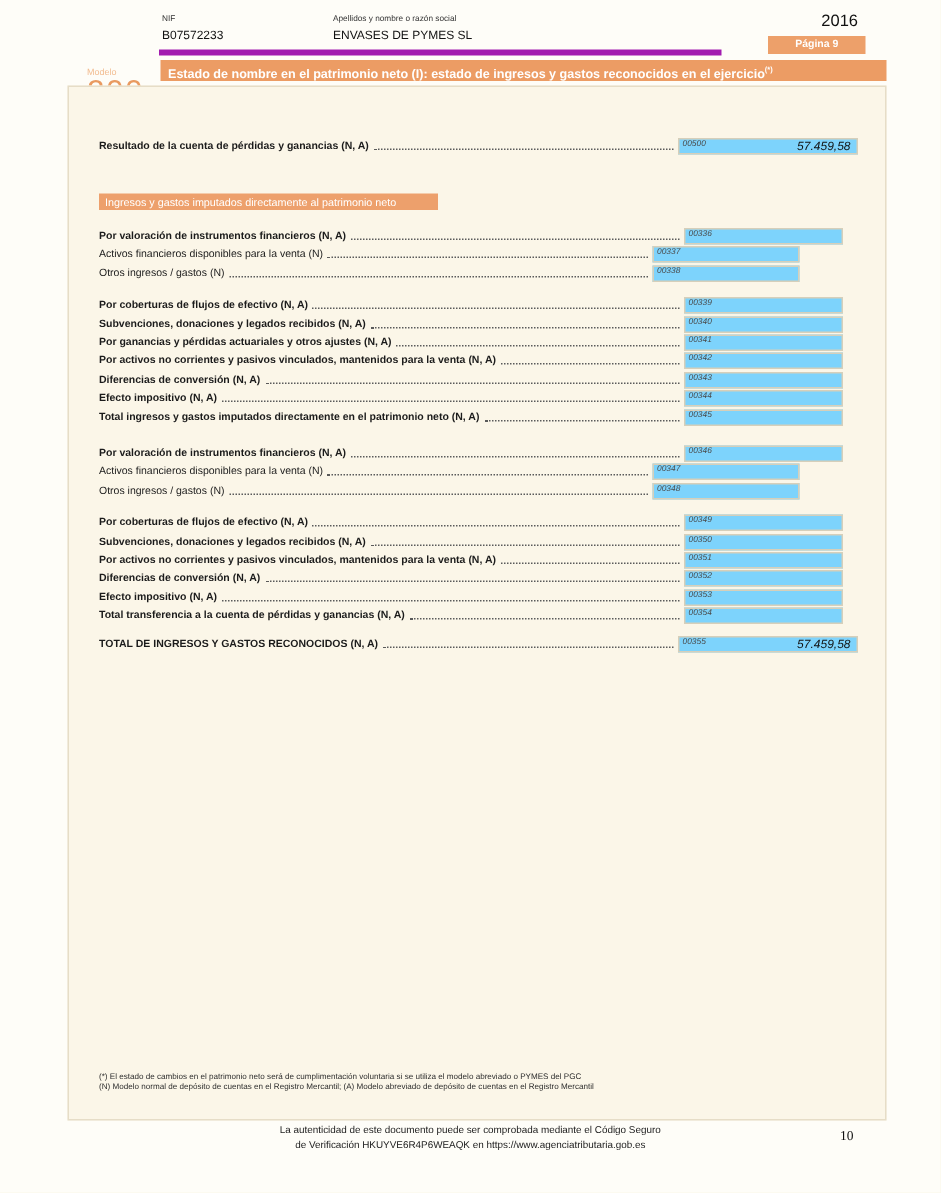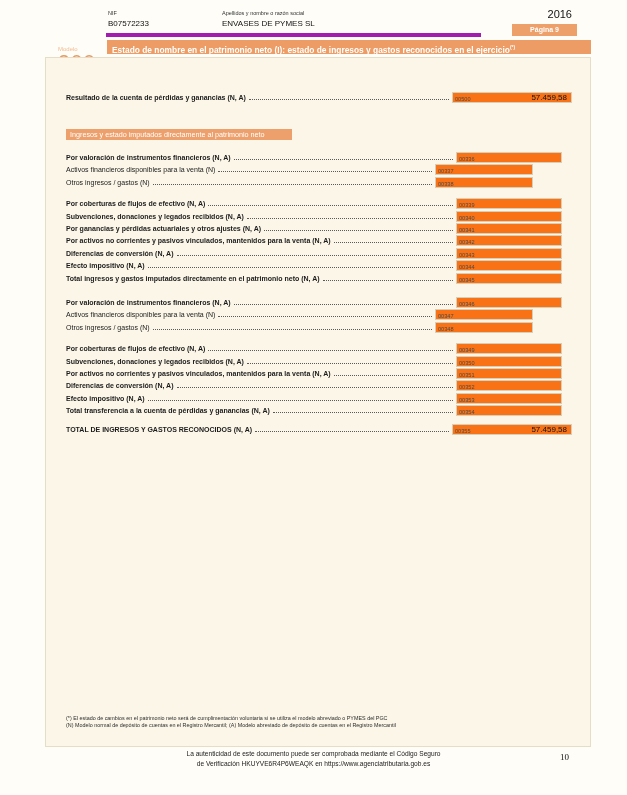--- a/index.html
+++ b/index.html
@@ -42,23 +42,23 @@
   }
   .form-content { padding-top:33px; }
   .row { display:flex; align-items:center; height:12.4px; padding-left:20px; }
   .row-label { font-size:7px; white-space:nowrap; color:#1b1b1b; }
   .row.bold .row-label { font-weight:bold; }
   .leader {
     flex:1; border-bottom:1px dotted #5a5a5a; height:1px;
     margin:0 3px; transform:translateY(2px);
   }
   .fieldbox {
-    display:flex; align-items:flex-end; justify-content:space-between;
-    background:#f97316; border:1px solid #d6cfba; height:11px;
-    padding:0 2px; flex:none;
+    display:flex; align-items:flex-start; justify-content:space-between;
+    background:#7dd3fc; border:1px solid #d6cfba; height:11px;
+    padding:0 2px; flex:none;font-style:italic;
   }
   .row.main   { margin-right:28px; } .row.main .fieldbox   { width:106px; }
   .row.sub    { margin-right:57px; } .row.sub .fieldbox    { width:98px; }
   .row.valrow { margin-right:18px; } .row.valrow .fieldbox { width:120px; }
   .code { font-size:5.6px; color:#4a4a4a; }
   .val  { font-size:8px; color:#111; padding-right:2px; }
   .section-title {
     margin-left:20px; background:#eda06c; color:#fff;
     font-size:7.2px; line-height:11px; height:11px; padding-left:4px;
     white-space:nowrap;
@@ -103,21 +103,21 @@
 
     <div class="row bold valrow">
       <span class="row-label">Resultado de la cuenta de pérdidas y ganancias (N, A)</span>
       <span class="leader"></span>
       <span class="fieldbox">
         <span class="code">00500</span>
         <span class="val">57.459,58</span>
       </span>
     </div>
 
-    <div class="section-title sec1">Ingresos y estado imputados directamente al patrimonio neto</div>
+    <div class="section-title sec1">Ingresos y gastos imputados directamente al patrimonio neto</div>
     <div class="gap11"></div>
 
     <div class="row bold main">
       <span class="row-label">Por valoración de instrumentos financieros (N, A)</span>
       <span class="leader"></span>
       <span class="fieldbox">
         <span class="code">00336</span>
         <span class="val"></span>
       </span>
     </div>

